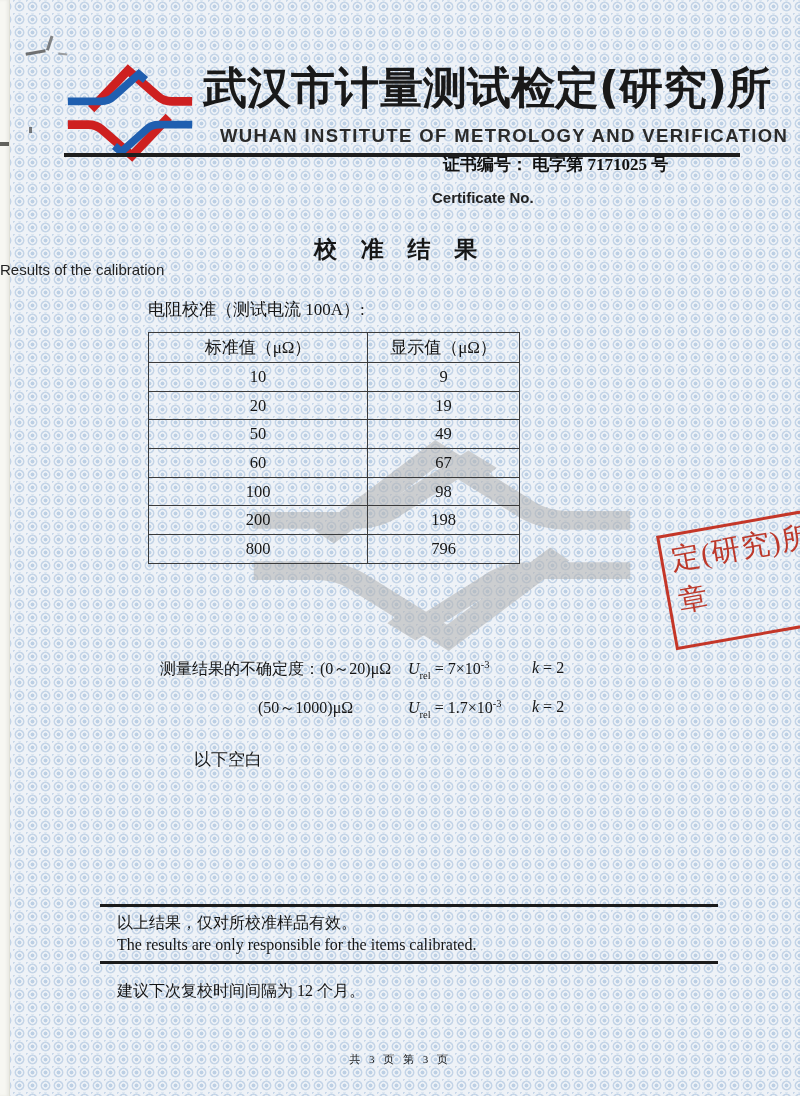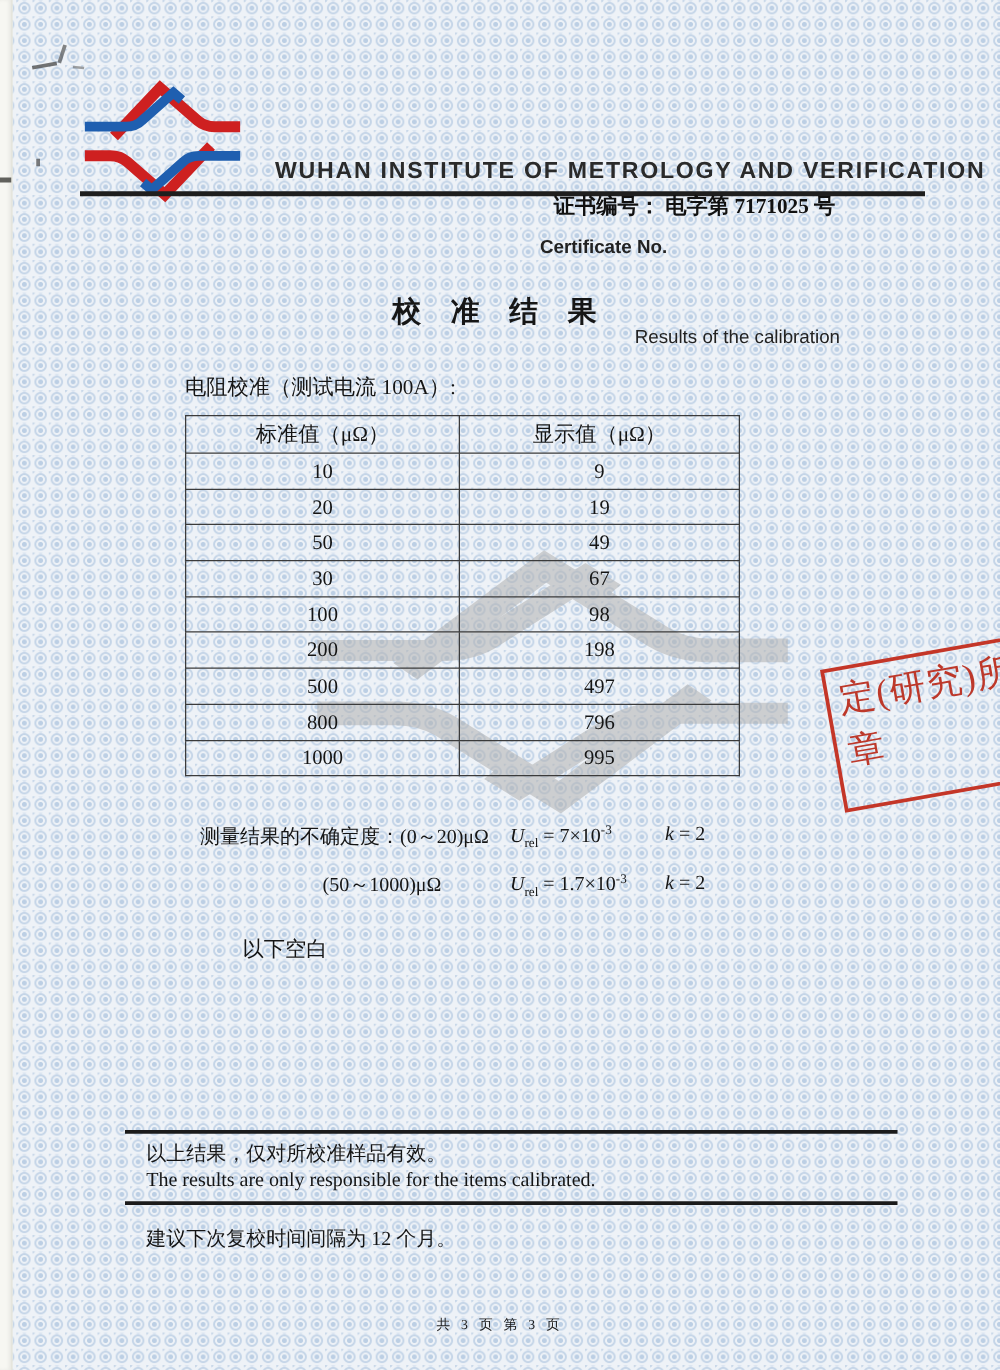--- a/index.html
+++ b/index.html
@@ -28,24 +28,24 @@
   .speck{left:29px;top:127px;width:3px;height:6px;background:rgba(70,70,70,0.7);}
   
   .logo{left:64px;top:56px;}
   .org-cn{left:203px;top:58px;width:575px;font-family:"DejaVu Sans","Liberation Sans",sans-serif;font-weight:900;font-size:44px;line-height:60px;letter-spacing:0px;color:#191919;white-space:nowrap;}
   .org-en{left:220px;top:125px;width:560px;font-family:"Liberation Sans","DejaVu Sans",sans-serif;font-weight:bold;font-size:18.5px;letter-spacing:1.4px;color:#2a2a2a;white-space:nowrap;}
   .rule-top{left:64px;top:153px;width:676px;height:4px;background:#1e1e1e;}
   .cert-line{left:443px;top:153px;font-family:Liberation Serif, serif;font-weight:600;font-size:17px;color:#111;white-space:nowrap;}
   .cert-en{left:432px;top:189px;font-family:"Liberation Sans","DejaVu Sans",sans-serif;font-weight:600;font-size:15px;color:#222;}
   
   .sec-cn{left:0;top:234px;width:800px;text-align:center;font-size:23px;font-weight:bold;letter-spacing:9px;color:#161616;}
-  .sec-en{left:0;top:261px;width:672px;text-align:right;font-family:"Liberation Sans","DejaVu Sans",sans-serif;font-size:15px;color:#222;}
+  .sec-en{left:0;top:261px;width:672px;text-align:left;font-family:"Liberation Sans","DejaVu Sans",sans-serif;font-size:15px;color:#222;}
   .intro{left:148px;top:298px;font-size:17px;color:#151515;}
   
-  .cal-table{left:148px;top:332px;width:444px;border-collapse:collapse;z-index:2;background:transparent;}
+  .cal-table{left:148px;top:332px;width:372px;border-collapse:collapse;z-index:2;background:transparent;}
   .cal-table th,.cal-table td{border:1.6px solid #3b3b3b;text-align:center;font-size:17px;font-weight:normal;color:#151515;padding:0;background:transparent;}
   .cal-table th{height:29px;}
   .cal-table td{height:27.7px;font-size:16.5px;}
   .col-std{width:218px;}
   
   .watermark{left:242px;top:428px;z-index:1;opacity:0.55;}
   
   .stamp{left:656px;top:536px;width:210px;height:106px;border:3.5px solid #c43628;transform:rotate(-10deg);transform-origin:top left;z-index:3;color:#bd382a;padding:4px 0 0 8px;}
   .stamp-l1{font-size:29px;letter-spacing:1px;white-space:nowrap;}
   .stamp-l2{font-size:29px;margin-top:2px;}
@@ -80,20 +80,21 @@
   <div class="abs pencil-m3"></div>
   <div class="abs edge-dash"></div>
   <div class="abs speck"></div>
 
   <svg class="abs logo" width="132" height="114" viewBox="0 0 136 112">
     <path d="M28,52 L66,12 L97,39 Q103,44 111,44 L132,44" fill="none" stroke="#ce2020" stroke-width="9"></path>
     <path d="M108,60 L70,100 L39,73 Q33,68 25,68 L4,68" fill="none" stroke="#ce2020" stroke-width="9"></path>
     <path d="M4,44 L38,44 Q46,44 51,39 L77,16 L84,22" fill="none" stroke="#1f5fb0" stroke-width="8"></path>
     <path d="M132,68 L98,68 Q90,68 85,73 L59,96 L52,90" fill="none" stroke="#1f5fb0" stroke-width="8"></path>
   </svg>
+  <div class="abs org-cn">武汉市计量测试检定(研究)所</div>
   <div class="abs org-en">WUHAN INSTITUTE OF METROLOGY AND VERIFICATION</div>
   <div class="abs rule-top"></div>
 
   <div class="abs cert-line"><span>证书编号：</span>&nbsp;<span>电字第 7171025 号</span></div>
   <div class="abs cert-en">Certificate No.</div>
 
   <div class="abs sec-cn">校 准 结 果</div>
   <div class="abs sec-en">Results of the calibration</div>
   <div class="abs intro">电阻校准（测试电流 100A）:</div>
 
@@ -118,42 +119,34 @@
         </tr>
       <tr>
           <td>20</td>
           <td>19</td>
         </tr>
       <tr>
           <td>50</td>
           <td>49</td>
         </tr>
       <tr>
-          <td>30</td>
+          <td>60</td>
           <td>67</td>
         </tr>
       <tr>
           <td>100</td>
           <td>98</td>
         </tr>
       <tr>
           <td>200</td>
           <td>198</td>
         </tr>
       <tr>
-          <td>500</td>
-          <td>497</td>
-        </tr>
-      <tr>
           <td>800</td>
           <td>796</td>
-        </tr>
-      <tr>
-          <td>1000</td>
-          <td>995</td>
         </tr>
     </tbody>
   </table>
 
   <div class="abs stamp">
     <div class="stamp-l1">定(研究)所</div>
     <div class="stamp-l2">章</div>
   </div>
 
   <div class="abs unc-row" style="top:659px;">

